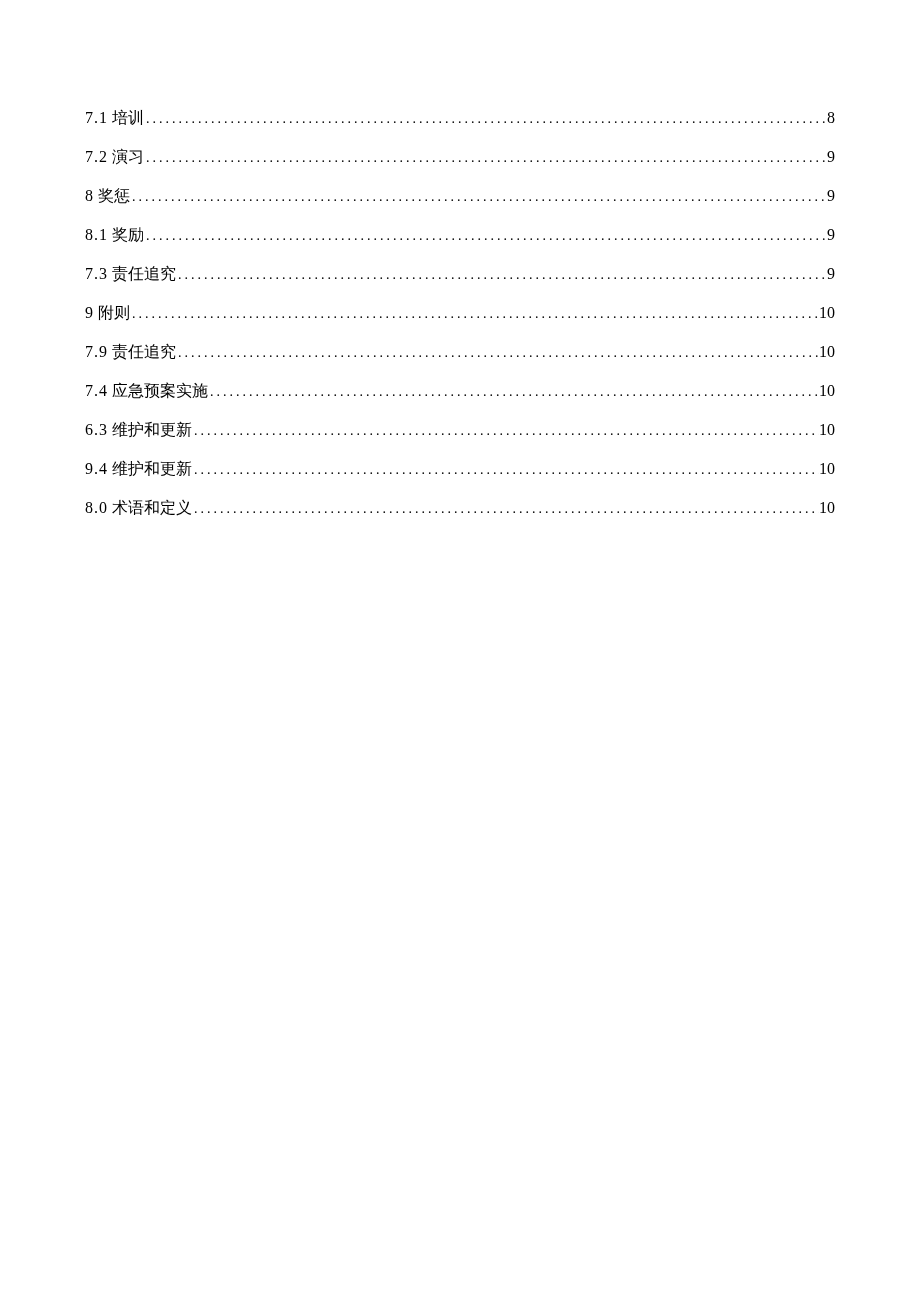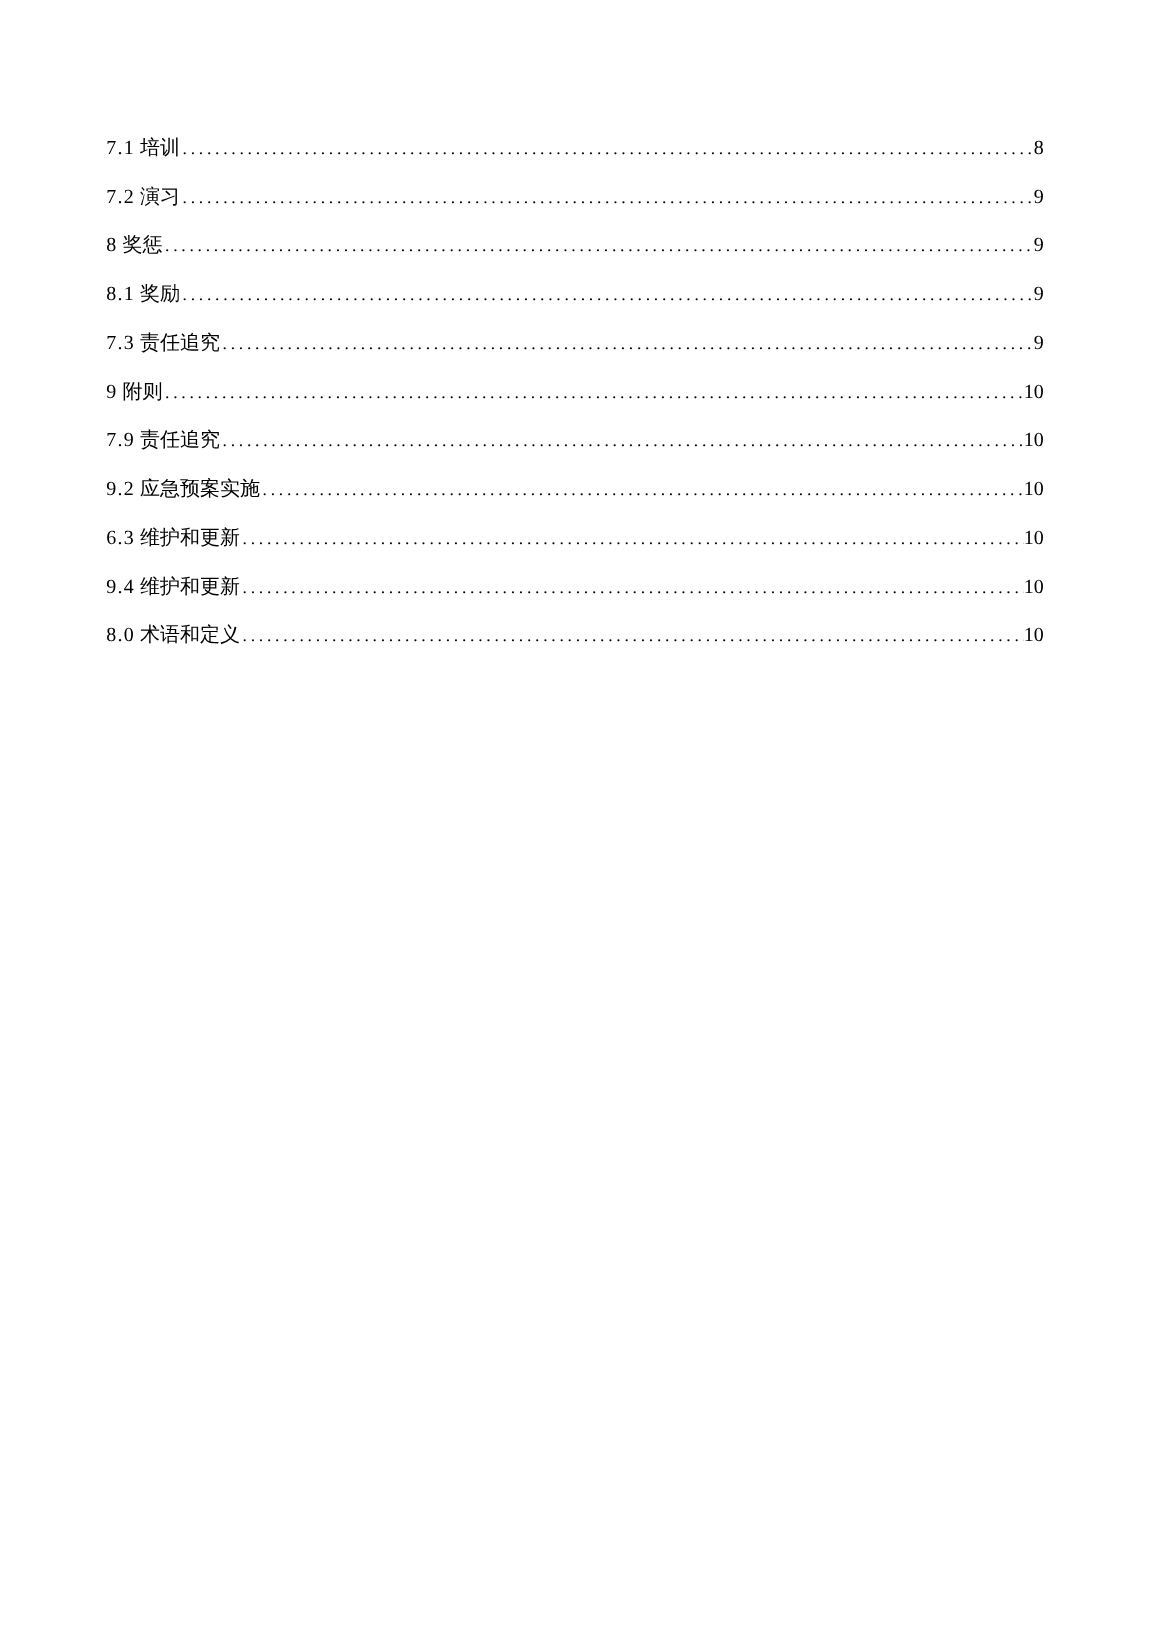--- a/index.html
+++ b/index.html
@@ -88,21 +88,21 @@
     <span class="toc-page">10</span>
   </div>
 
   <div class="toc-entry">
     <span class="toc-label"><span class="toc-num">7.9</span> <span>责任追究</span></span>
     <span class="toc-dots"></span>
     <span class="toc-page">10</span>
   </div>
 
   <div class="toc-entry">
-    <span class="toc-label"><span class="toc-num">9.2</span> <span>应急预案实施</span></span>
+    <span class="toc-label"><span class="toc-num">7.4</span> <span>应急预案实施</span></span>
     <span class="toc-dots"></span>
     <span class="toc-page">10</span>
   </div>
 
   <div class="toc-entry">
     <span class="toc-label"><span class="toc-num">6.3</span> <span>维护和更新</span></span>
     <span class="toc-dots"></span>
     <span class="toc-page">10</span>
   </div>
 

